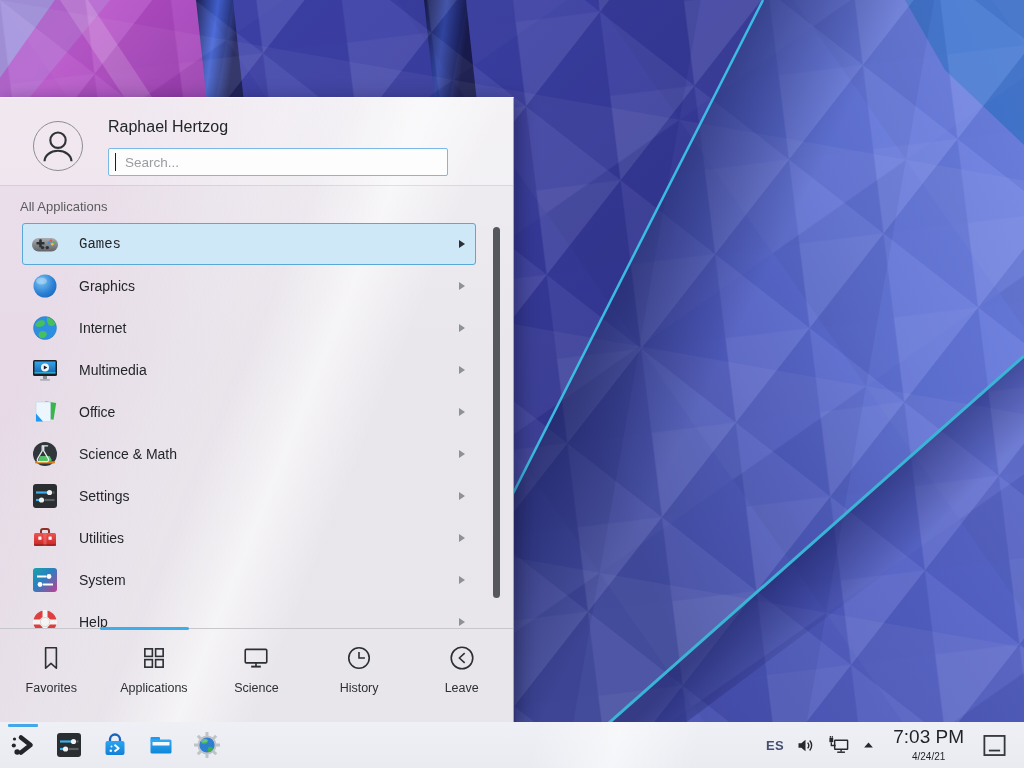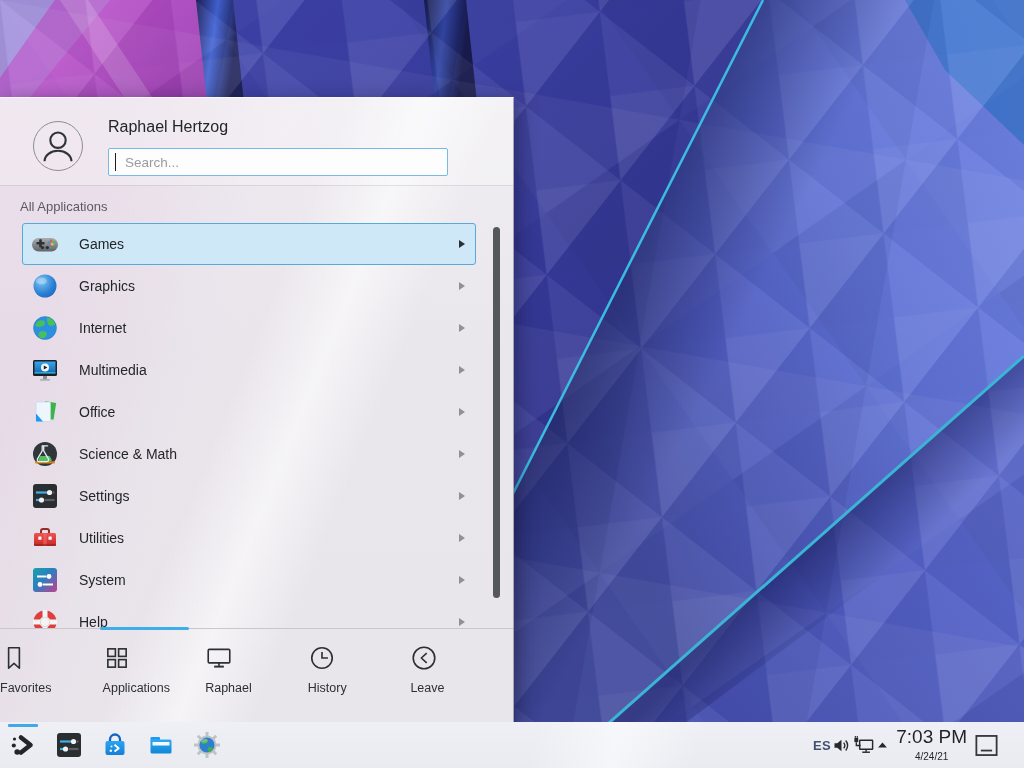--- a/index.html
+++ b/index.html
@@ -32,51 +32,51 @@
             background:#fdfdfd; font-family:inherit; font-size:13.5px; color:#232629;
             padding-left:16px; outline:none; }
   .search-wrap input::placeholder { color:#9a9ca1; }
   .search-caret { position:absolute; left:7px; top:5px; width:1px; height:18px; background:#1c1e20; }
 
   .section-label { position:absolute; left:20px; top:101px; font-size:13px; color:#5a5b5f; }
 
   .app-list { position:absolute; left:0; right:0; top:122px; height:409px; overflow:hidden; padding-top:3px; }
   .app-row { position:relative; height:42px; margin:0 37px 0 22px; border:1px solid transparent;
              border-radius:3px; display:flex; align-items:center; }
-  .app-row.selected { background:#cfe8f7; border-color:#58a8d8; }
+  .app-row.selected { background:#cfe8f7; border-color:#58a8d8;font-family:Liberation Mono, monospace; }
   .cat-icon { width:28px; height:28px; margin-left:8px; flex:0 0 28px; }
   .app-row .row-label { margin-left:20px; font-size:14px; }
   .row-arrow { position:absolute; right:10px; top:50%; margin-top:-4.5px; width:0; height:0;
                border-top:4.5px solid transparent; border-bottom:4.5px solid transparent;
                border-left:6px solid #8e9196; }
   .app-row.selected .row-arrow { border-left-color:#2c2f33; }
 
   .scroll-thumb { position:absolute; right:13px; top:129px; width:7px; height:371px;
                   background:#54585d; border-radius:3.5px; }
 
   .tabbar { position:absolute; left:0; right:0; bottom:0; height:94px;
             border-top:1px solid #c7c7cc; display:flex; }
   .tab-indicator { position:absolute; left:100px; top:-2px; width:89px; height:3px;
                    background:#3daee9; border-radius:1.5px; }
-  .tab { flex:1 1 0; display:flex; flex-direction:column; align-items:flex-start; padding-top:15px; }
+  .tab { flex:1 1 0; display:flex; flex-direction:column; align-items:center; padding-top:15px; }
   .tab svg { width:28px; height:28px; }
   .tab .tab-label { margin-top:9px; font-size:12.5px; color:#2d3033; }
 
   
   #taskbar { position:absolute; left:0; bottom:0; width:1024px; height:46px; z-index:3;
              background:
                linear-gradient(104deg, rgba(255,255,255,0) 52%, rgba(255,255,255,.55) 60%, rgba(255,255,255,0) 68%),
                linear-gradient(180deg,#eff0f5,#e9ebf1);
              display:flex; align-items:center; }
   .task-icons { display:flex; align-items:center; gap:18px; padding-left:9px; }
   .task-btn { position:relative; width:28px; height:46px; display:flex; align-items:center; justify-content:center; }
   .task-btn svg { width:28px; height:28px; }
   .task-btn.active::before { content:""; position:absolute; left:-1px; top:2px; width:30px; height:3px;
                              background:#42a8e8; border-radius:1px; }
-  .tray { margin-left:auto; display:flex; align-items:center; padding-right:24px; }
+  .tray { margin-left:auto; display:flex; align-items:center; gap:11px; padding-right:16px; }
   .kbd-layout { font-size:13px; font-weight:bold; color:#44506e; letter-spacing:.5px; }
   .tray-icon svg { display:block; }
   .clock { text-align:center; line-height:1.05; color:#1f2226; padding:0 6px; }
   .clock .time { font-size:19px; }
   .clock .date { font-size:10px; margin-top:5px; }
   .show-desktop { width:27px; height:27px; }
 </style>
 </head>
 <body>
 
@@ -472,21 +472,21 @@
       <div class="tab active">
         <svg>
           <use href="#applications-icon"></use>
         </svg>
         <div class="tab-label">Applications</div>
       </div>
       <div class="tab">
         <svg>
           <use href="#computer-icon"></use>
         </svg>
-        <div class="tab-label">Raphael</div>
+        <div class="tab-label">Science</div>
       </div>
       <div class="tab">
         <svg>
           <use href="#history-icon"></use>
         </svg>
         <div class="tab-label">History</div>
       </div>
       <div class="tab">
         <svg>
           <use href="#leave-icon"></use>

